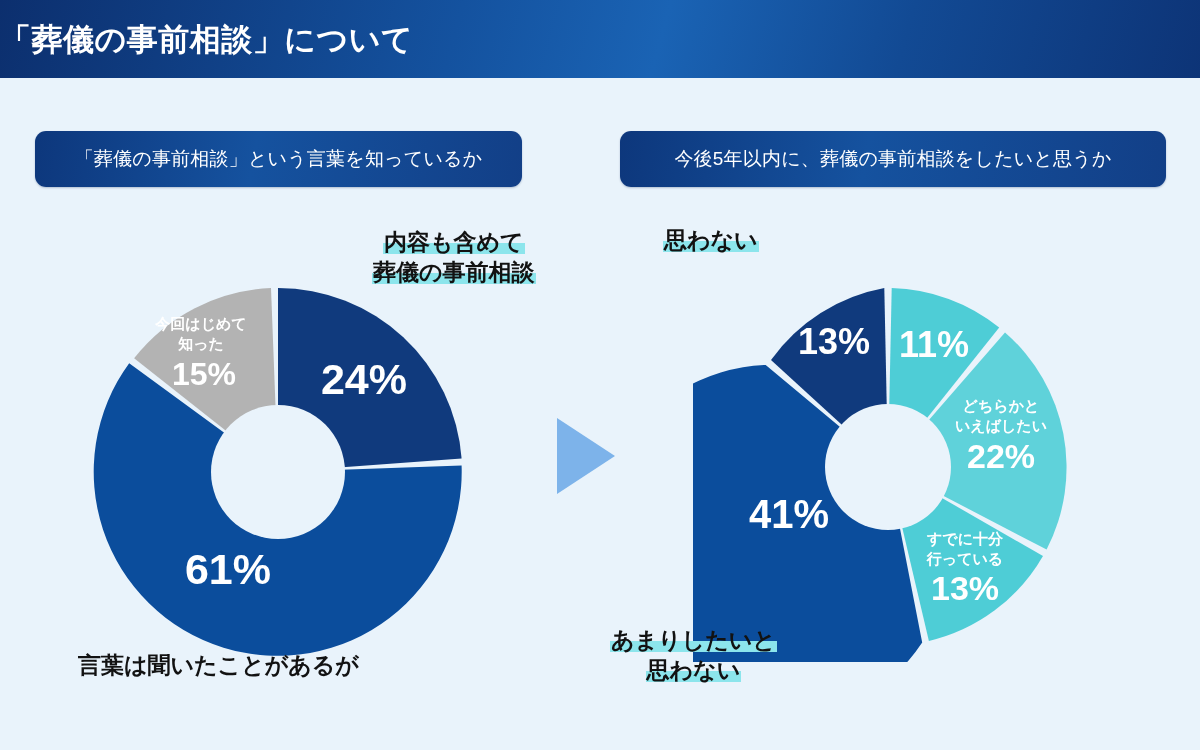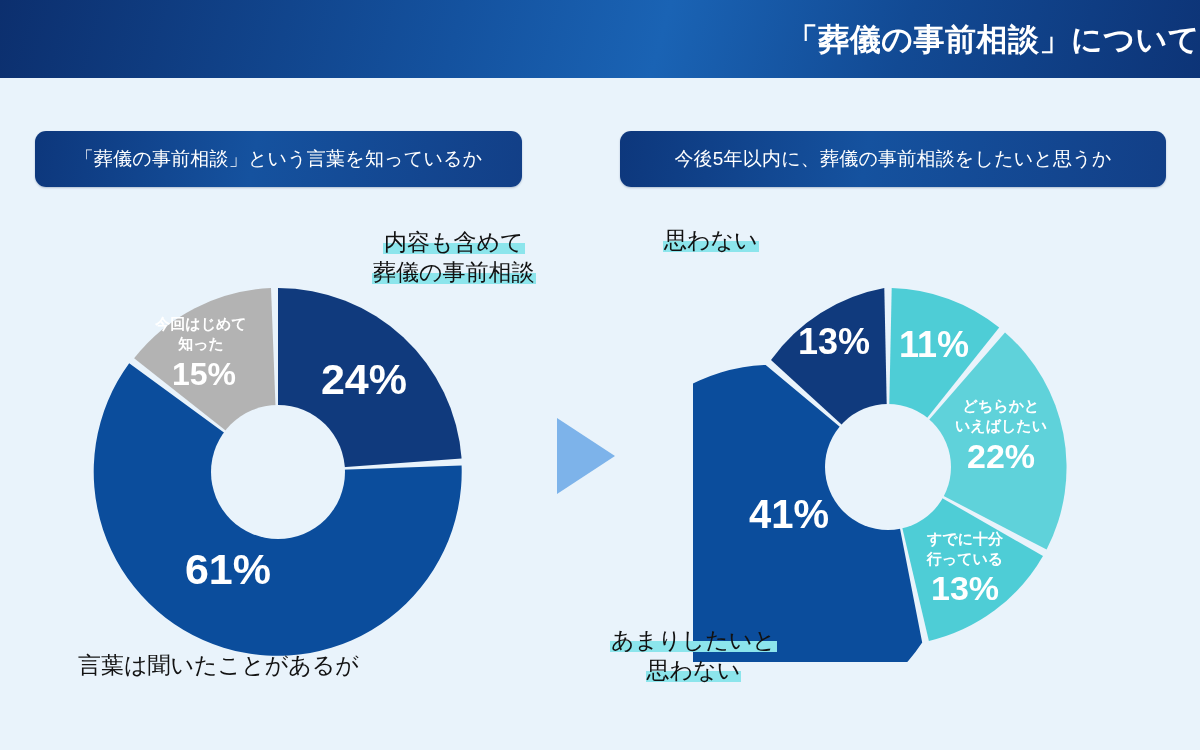--- a/index.html
+++ b/index.html
@@ -17,21 +17,21 @@
 
   
   .header {
     position: absolute;
     left: 0; top: 0;
     width: 1200px;
     height: 78px;
     background: linear-gradient(105deg, #0c2f6e 0%, #14529f 38%, #1a63b4 55%, #124a94 75%, #0d3477 100%);
     display: flex;
     align-items: center;
-    justify-content: flex-end;
+    justify-content: flex-start;
   }
   .header-title {
     color: #ffffff;
     font-size: 31px;
     font-weight: bold;
     letter-spacing: 0.5px;
     line-height: 1;
     text-align: center;
     white-space: nowrap;
   }
@@ -83,21 +83,21 @@
 
   
   .donut-wrap { position: absolute; }
   .donut-wrap svg { display: block; }
 
   
   .callout {
     position: absolute;
     color: #121212;
     font-size: 23px;
-    font-weight: normal;
+    font-weight: bold;
     line-height: 1.30;
     white-space: nowrap;
   }
   .callout .hl {
     background: linear-gradient(transparent 52%, #8ce5ec 52%, #8ce5ec 96%, transparent 96%);
     padding: 0 1px;
   }
 
   .cal-know      { left: 372px; top: 228px; text-align: center; }
   .cal-heard     { left: 78px;  top: 651px; text-align: center; }

